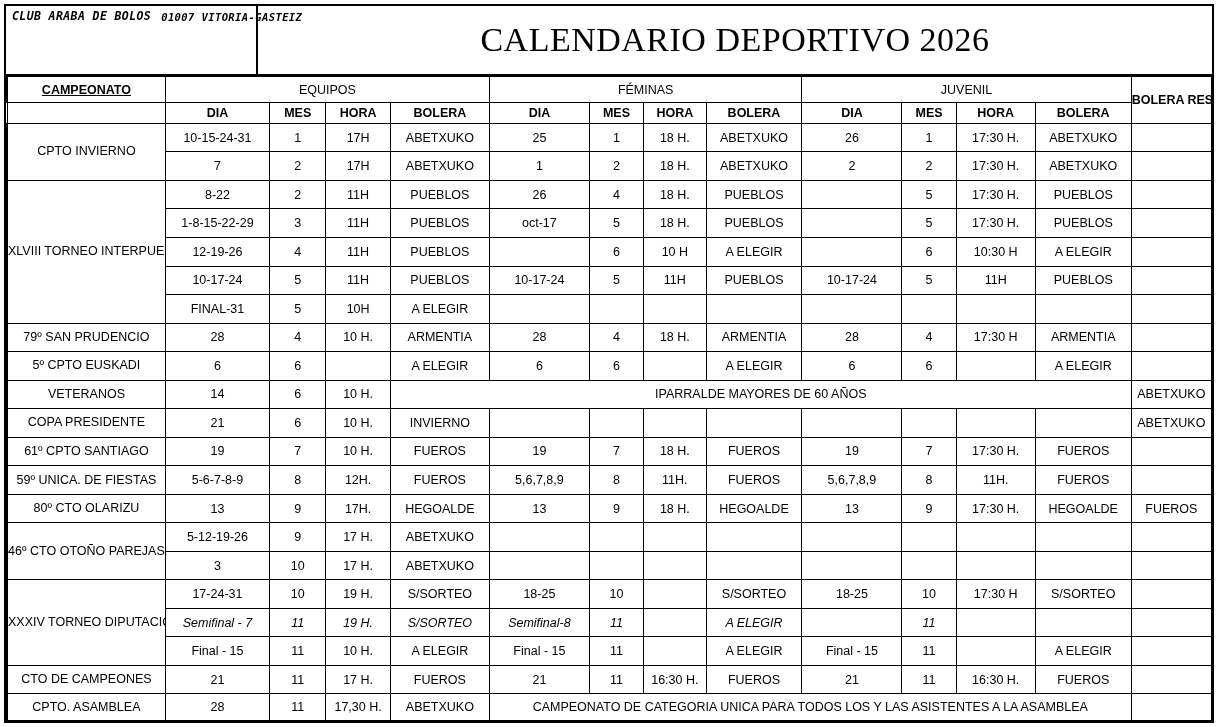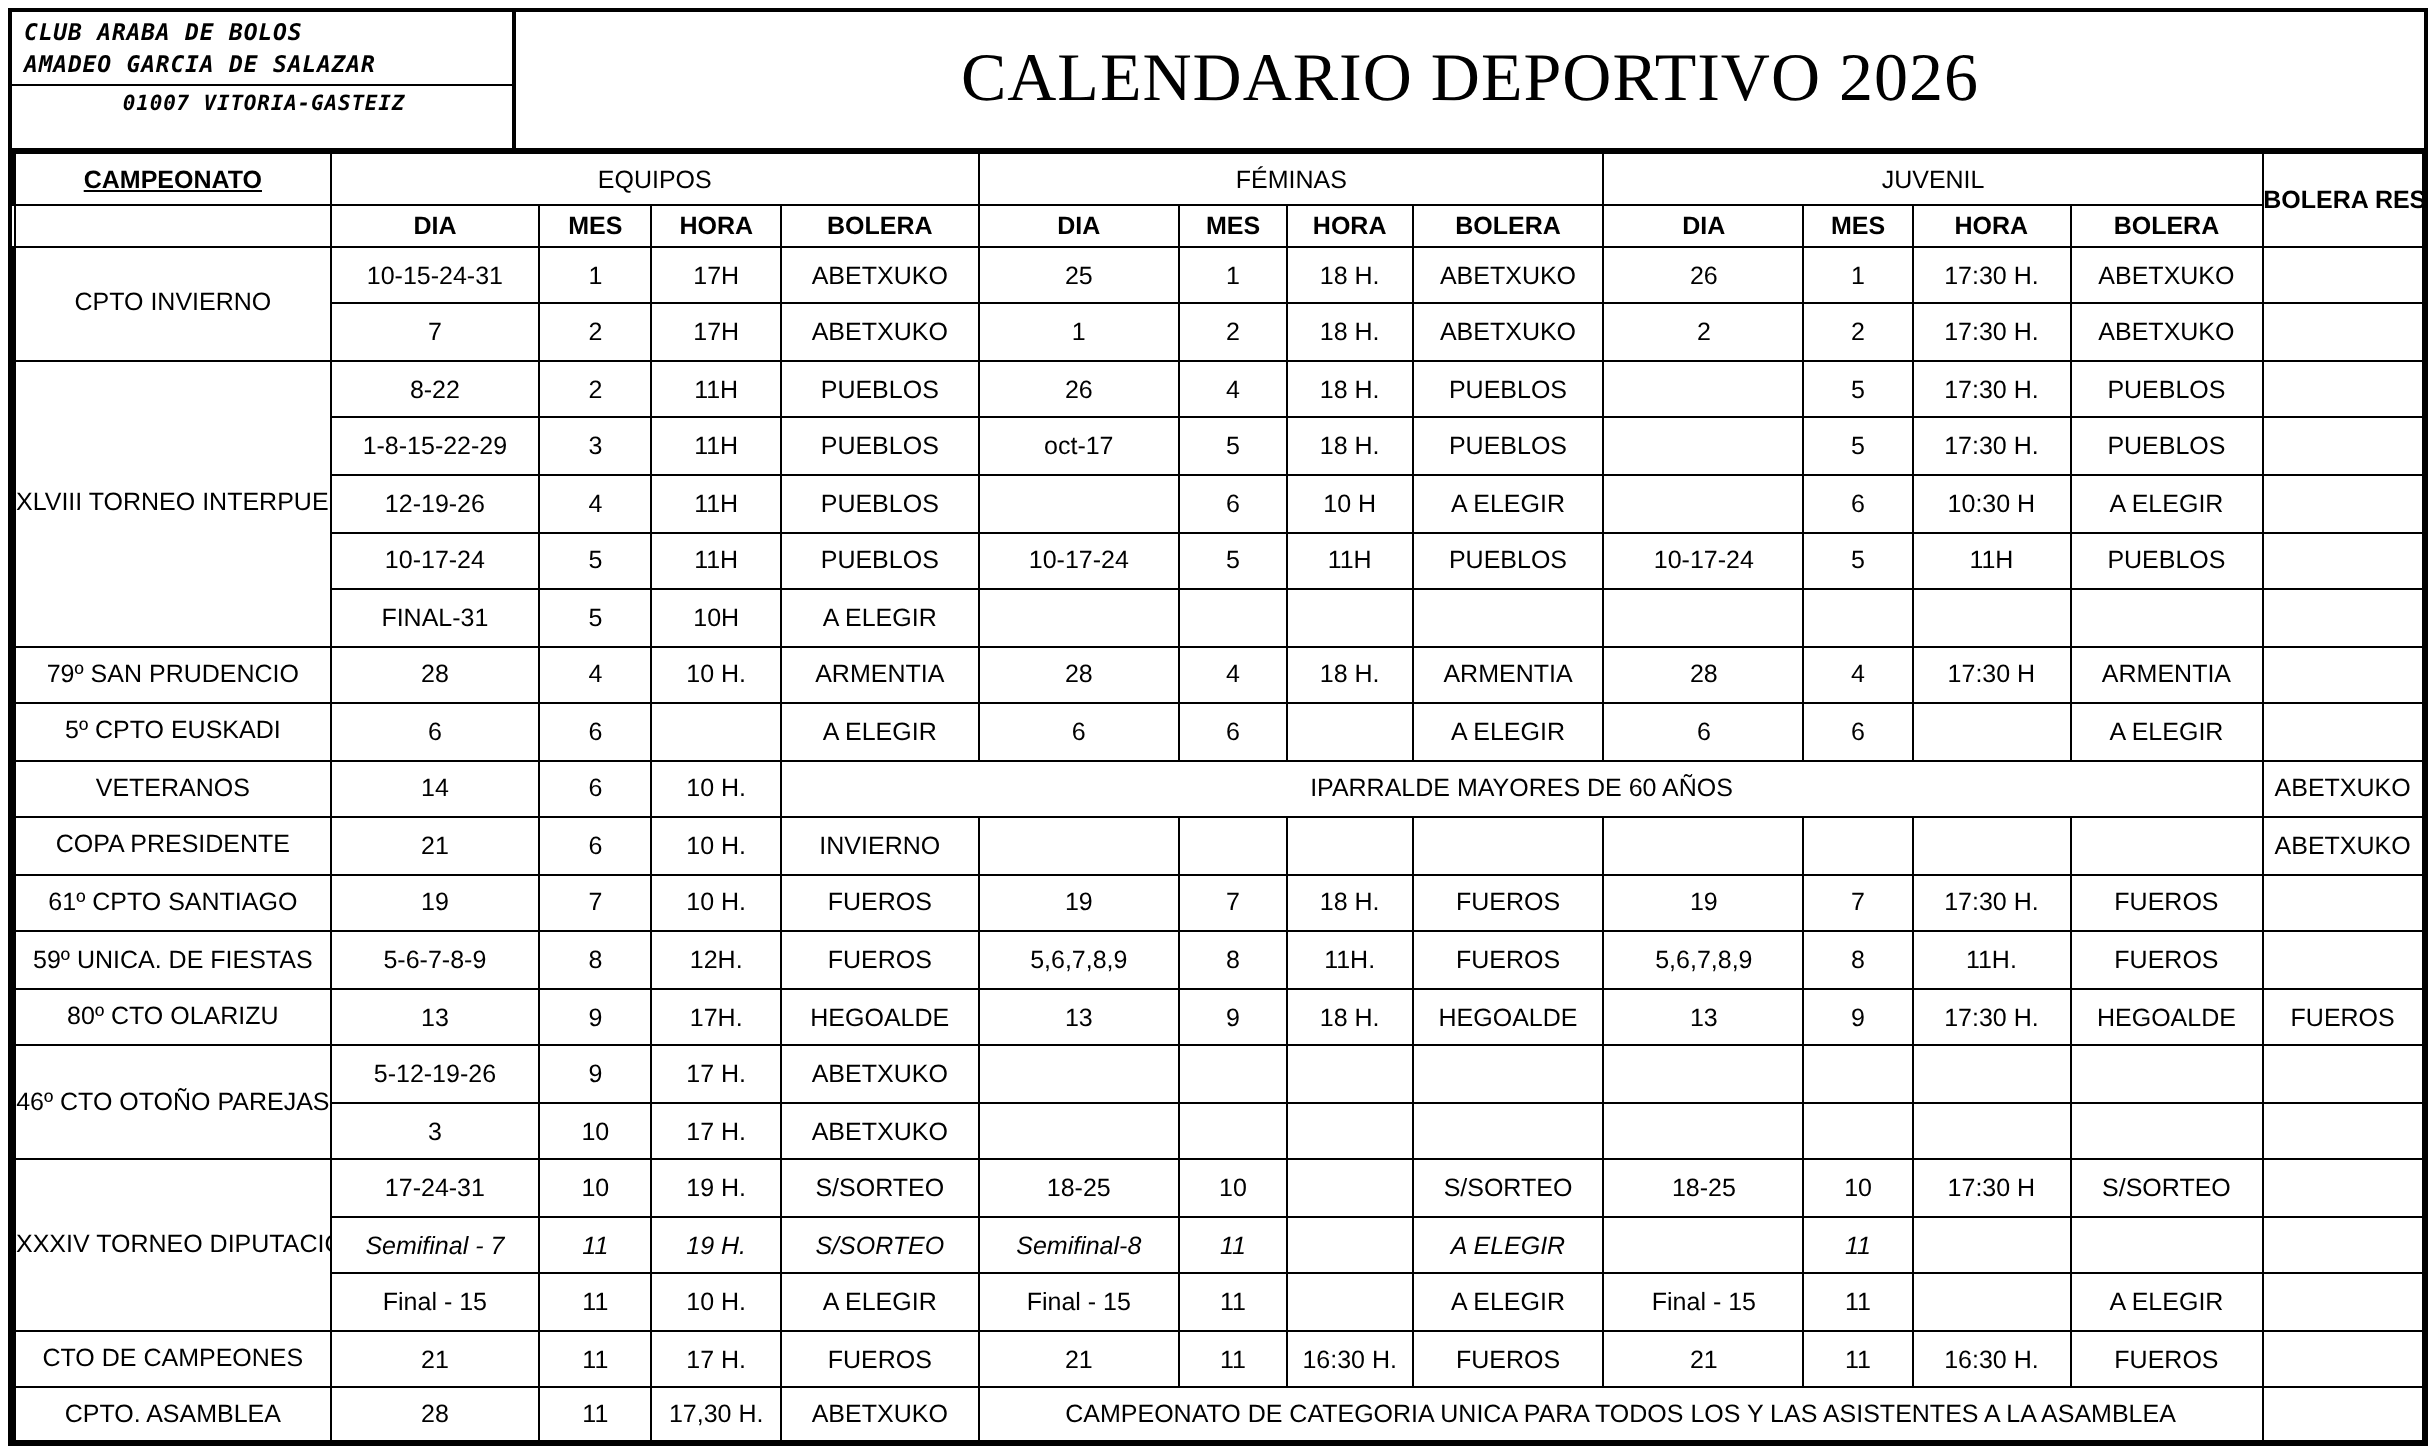--- a/index.html
+++ b/index.html
@@ -31,21 +31,21 @@
     display: flex;
     flex: 0 0 auto;
     border-bottom: 2px solid #000;
     height: 68px;
   }
   .club-box {
     width: 252px;
     box-sizing: border-box;
     border-right: 2px solid #000;
     display: flex;
-    flex-direction: column;
+    flex-direction: row;
     justify-content: flex-start;
     padding: 2px 0 0 0;
   }
   .club-line {
     font-family: "DejaVu Sans Mono", monospace;
     font-style: italic;
     font-weight: bold;
     font-size: 11px;
     letter-spacing: 0.4px;
     padding: 1px 4px 1px 6px;
@@ -119,21 +119,20 @@
 </style>
 </head>
 <body>
 
 <div class="page">
   <div class="sheet">
 
     <div class="header">
       <div class="club-box">
         <div class="club-line l1">CLUB ARABA DE BOLOS</div>
-        <div class="club-line l2">AMADEO GARCIA DE SALAZAR</div>
         <div class="club-line l3">01007 VITORIA-GASTEIZ</div>
       </div>
       <div class="title-box">
         <div class="title">CALENDARIO DEPORTIVO 2026</div>
       </div>
     </div>
 
     <table class="cal">
       <colgroup>
         <col style="width:152px">

